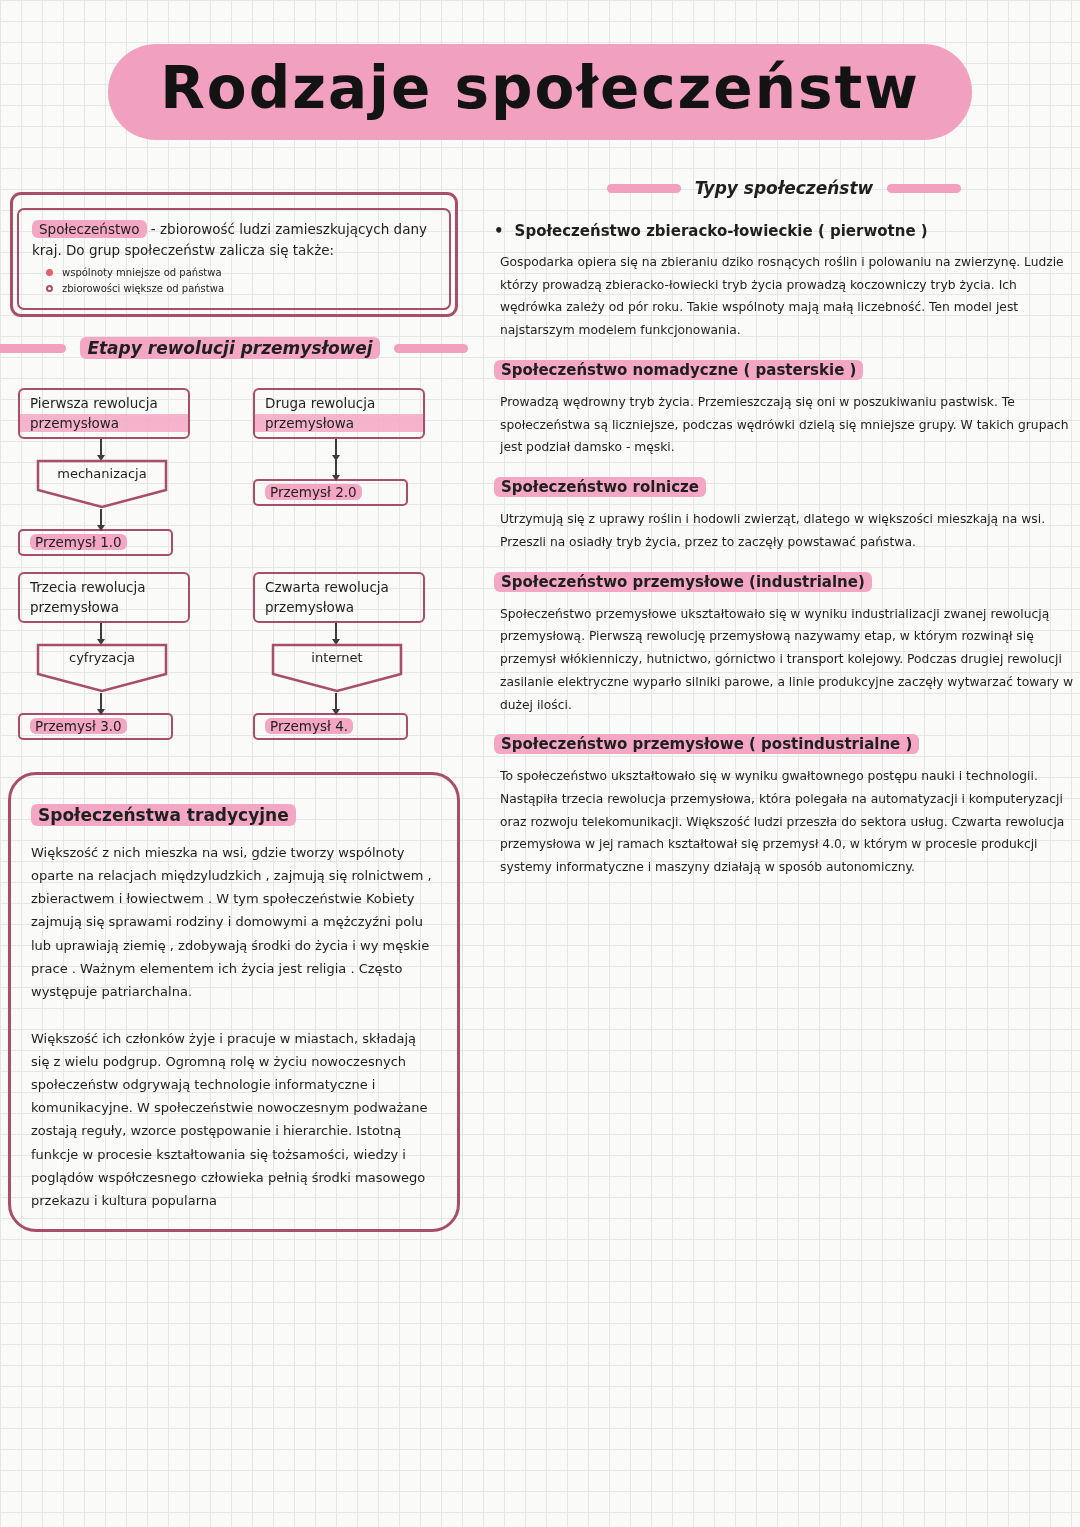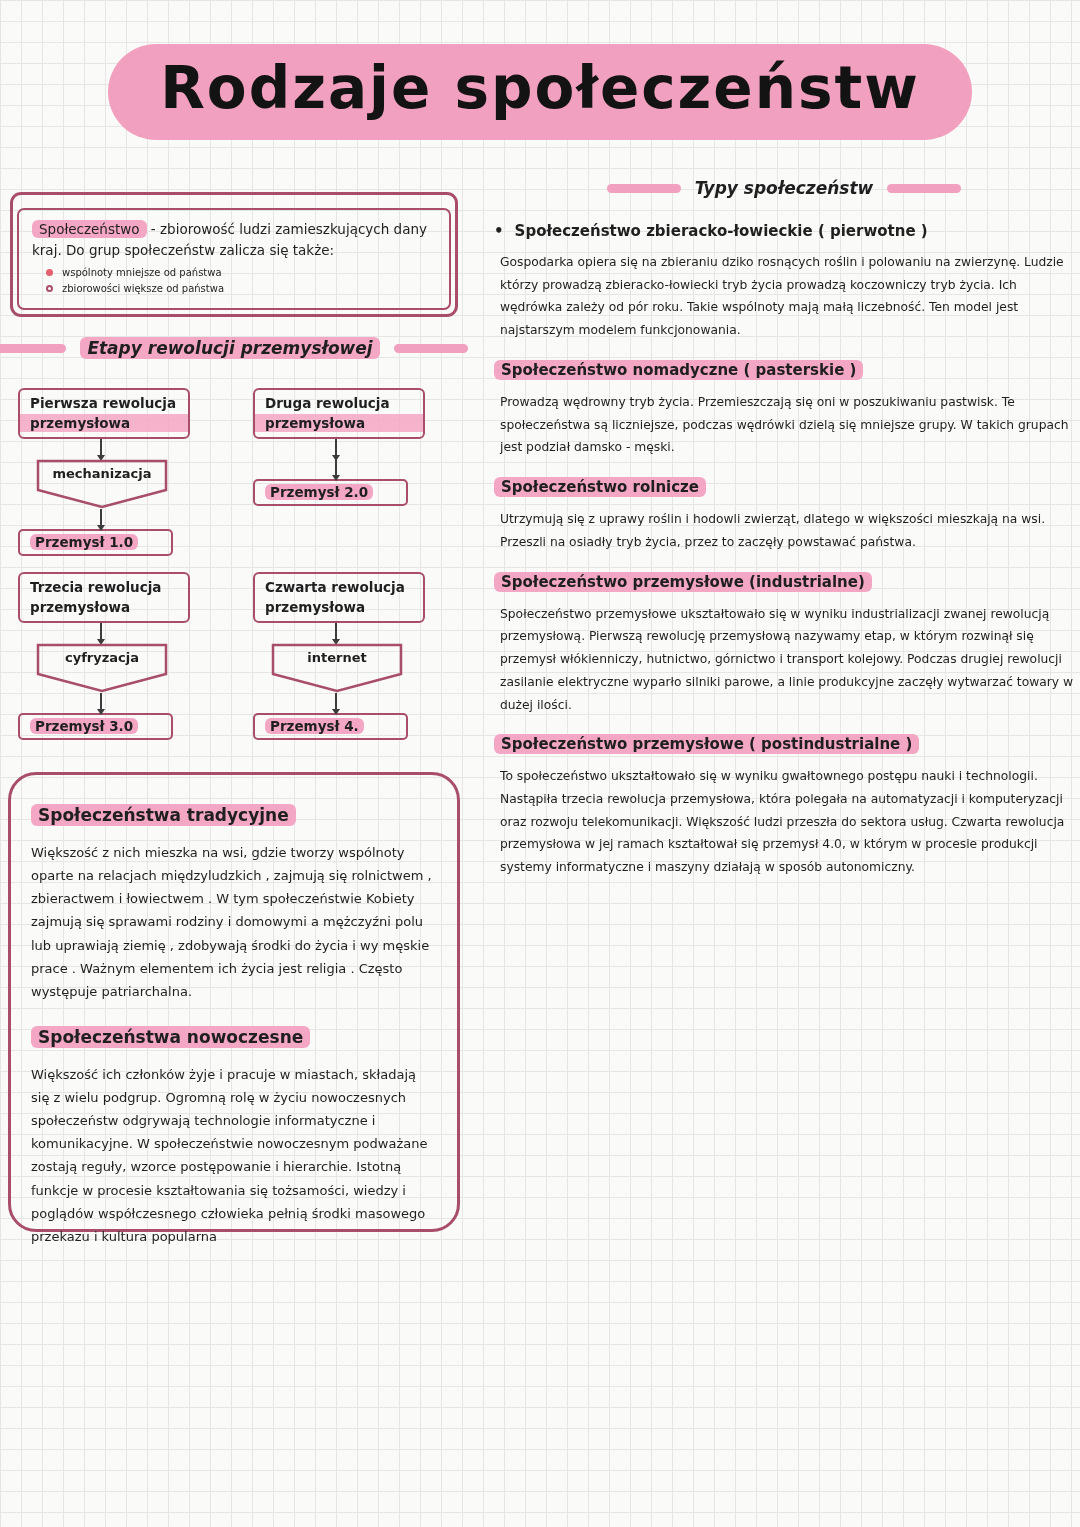--- a/index.html
+++ b/index.html
@@ -52,21 +52,21 @@
 
   
   .sec-heading { display:flex; align-items:center; justify-content:center; gap:14px; }
   .bar { height:9px; width:74px; background:#f2a0bf; border-radius:5px; flex:0 0 auto; }
   .heading-text { font-weight:700; font-style:italic; font-size:17px; white-space:nowrap; }
   .left-heading { position:absolute; left:0; top:337px; width:460px; }
 
   
   .flow-grid {
     position:absolute; left:18px; top:388px; width:430px;
-    display:grid; grid-template-columns:1fr 1fr; column-gap:40px; row-gap:16px;font-weight:bold;
+    display:grid; grid-template-columns:1fr 1fr; column-gap:40px; row-gap:16px;
   }
   .flow { display:flex; flex-direction:column; align-items:flex-start; }
   .flow-top {
     border:2.5px solid #a94e6a; border-radius:6px;
     padding:4px 10px; font-size:13.5px; line-height:1.45;
     width:172px; min-height:46px;
   }
   .flow-top.hl-line2 {
     background:linear-gradient(180deg, transparent 52%,
       rgba(244,167,196,.85) 52%, rgba(244,167,196,.85) 90%, transparent 90%);
@@ -194,23 +194,20 @@
       </div>
     </div>
 
   </div>
 
   <section class="big-box">
     <h2 class="box-heading">
       <span class="hl">Społeczeństwa tradycyjne</span>
     </h2>
     <p class="box-text">Większość z nich mieszka na wsi, gdzie tworzy wspólnoty oparte na relacjach międzyludzkich , zajmują się rolnictwem , zbieractwem i łowiectwem . W tym społeczeństwie Kobiety zajmują się sprawami rodziny i domowymi a mężczyźni polu lub uprawiają ziemię , zdobywają środki do życia i wy męskie prace . Ważnym elementem ich życia jest religia . Często występuje patriarchalna.</p>
-    <h2 class="box-heading">
-      <span class="hl">Społeczeństwa nowoczesne</span>
-    </h2>
     <p class="box-text">Większość ich członków żyje i pracuje w miastach, składają się z wielu podgrup. Ogromną rolę w życiu nowoczesnych społeczeństw odgrywają technologie informatyczne i komunikacyjne. W społeczeństwie nowoczesnym podważane zostają reguły, wzorce postępowanie i hierarchie. Istotną funkcje w procesie kształtowania się tożsamości, wiedzy i poglądów współczesnego człowieka pełnią środki masowego przekazu i kultura popularna</p>
   </section>
 
   <div class="right-col">
 
     <div class="sec-heading">
       <span class="bar"></span>
       <span class="heading-text">Typy społeczeństw</span>
       <span class="bar"></span>
     </div>

